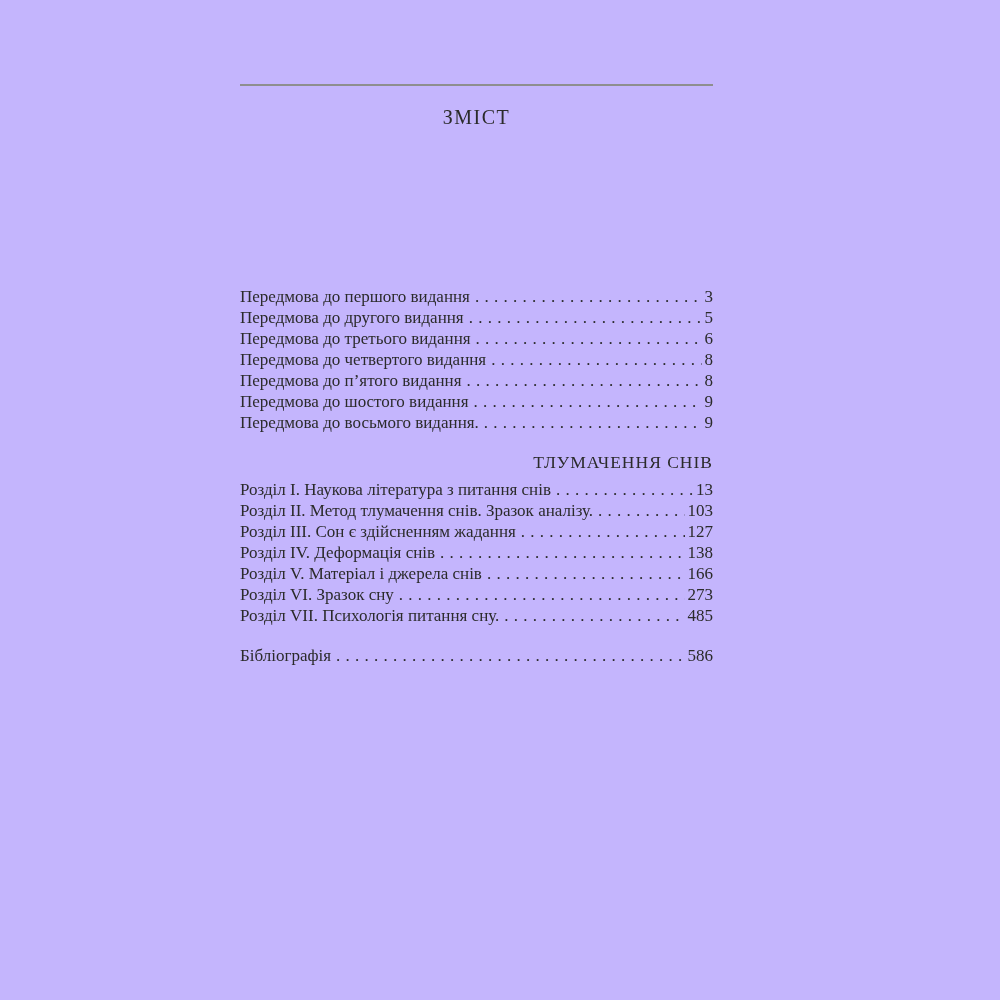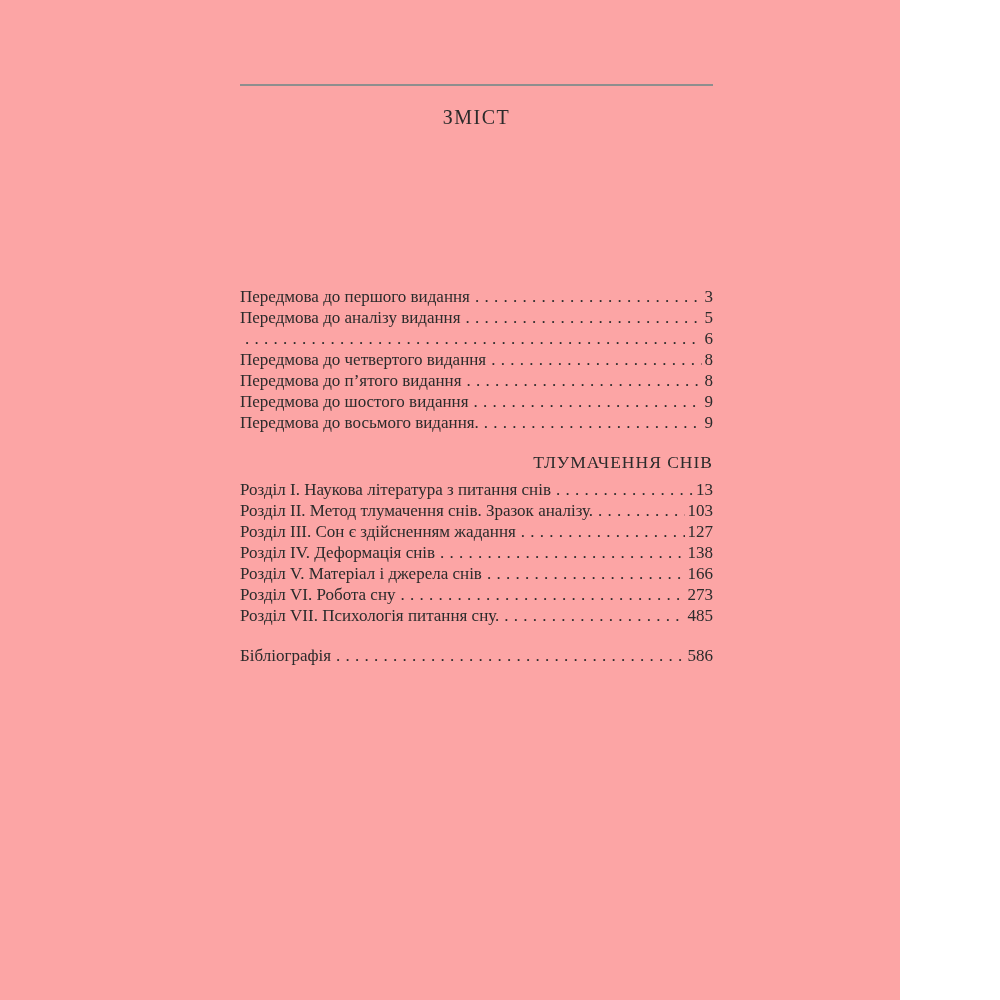--- a/index.html
+++ b/index.html
@@ -2,22 +2,22 @@
 <html><head>
 <meta charset="utf-8">
 <style>
   * { margin: 0; padding: 0; box-sizing: border-box; }
   html, body {
     width: 1000px; height: 1000px;
     background: #ffffff;
   }
   .sheet {
     position: relative;
-    width: 900px; height: 1000px;
-    background: #fca5a5;
+    width: 1000px; height: 1000px;
+    background: #c4b5fd;
     font-family: "Liberation Serif", "DejaVu Serif", serif;
     color: #2b2b2b;
     overflow: hidden;
   }
   .top-rule {
     position: absolute;
     left: 240px; top: 84px;
     width: 473px; height: 2px;
     background: #8e8e8e;
   }
@@ -78,25 +78,26 @@
 
   <h1 class="doc-title">ЗМІСТ</h1>
 
   <div class="toc-block prefaces">
     <div class="toc-row">
       <span class="toc-label">Передмова до першого видання</span>
       <span class="toc-leader">. . . . . . . . . . . . . . . . . . . . . . . . . . . . . . . . . . . . . . . . . . . . . . . . . . . . . . . . . . . . . . . . . . . . . . . .</span>
       <span class="toc-page">3</span>
     </div>
     <div class="toc-row">
-      <span class="toc-label">Передмова до аналізу видання</span>
+      <span class="toc-label">Передмова до другого видання</span>
       <span class="toc-leader">. . . . . . . . . . . . . . . . . . . . . . . . . . . . . . . . . . . . . . . . . . . . . . . . . . . . . . . . . . . . . . . . . . . . . . . .</span>
       <span class="toc-page">5</span>
     </div>
     <div class="toc-row">
+      <span class="toc-label">Передмова до третього видання</span>
       <span class="toc-leader">. . . . . . . . . . . . . . . . . . . . . . . . . . . . . . . . . . . . . . . . . . . . . . . . . . . . . . . . . . . . . . . . . . . . . . . .</span>
       <span class="toc-page">6</span>
     </div>
     <div class="toc-row">
       <span class="toc-label">Передмова до четвертого видання</span>
       <span class="toc-leader">. . . . . . . . . . . . . . . . . . . . . . . . . . . . . . . . . . . . . . . . . . . . . . . . . . . . . . . . . . . . . . . . . . . . . . . .</span>
       <span class="toc-page">8</span>
     </div>
     <div class="toc-row">
       <span class="toc-label">Передмова до п’ятого видання</span>
@@ -137,21 +138,21 @@
       <span class="toc-label">Розділ IV. Деформація снів</span>
       <span class="toc-leader">. . . . . . . . . . . . . . . . . . . . . . . . . . . . . . . . . . . . . . . . . . . . . . . . . . . . . . . . . . . . . . . . . . . . . . . .</span>
       <span class="toc-page">138</span>
     </div>
     <div class="toc-row">
       <span class="toc-label">Розділ V. Матеріал і джерела снів</span>
       <span class="toc-leader">. . . . . . . . . . . . . . . . . . . . . . . . . . . . . . . . . . . . . . . . . . . . . . . . . . . . . . . . . . . . . . . . . . . . . . . .</span>
       <span class="toc-page">166</span>
     </div>
     <div class="toc-row">
-      <span class="toc-label">Розділ VI. Робота сну</span>
+      <span class="toc-label">Розділ VI. Зразок сну</span>
       <span class="toc-leader">. . . . . . . . . . . . . . . . . . . . . . . . . . . . . . . . . . . . . . . . . . . . . . . . . . . . . . . . . . . . . . . . . . . . . . . .</span>
       <span class="toc-page">273</span>
     </div>
     <div class="toc-row">
       <span class="toc-label">Розділ VII. Психологія питання сну.</span>
       <span class="toc-leader">. . . . . . . . . . . . . . . . . . . . . . . . . . . . . . . . . . . . . . . . . . . . . . . . . . . . . . . . . . . . . . . . . . . . . . . .</span>
       <span class="toc-page">485</span>
     </div>
   </div>
 

